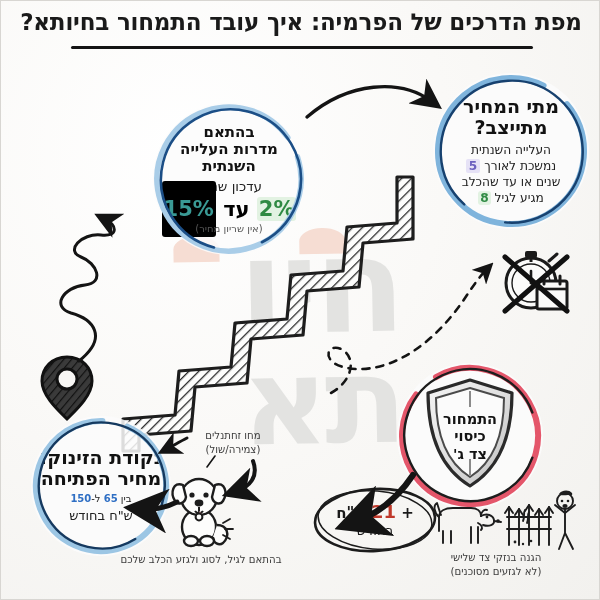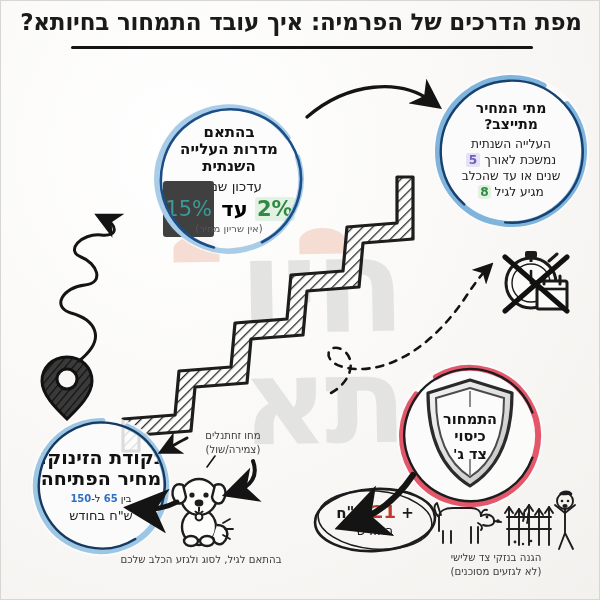--- a/index.html
+++ b/index.html
@@ -59,32 +59,32 @@
     position:absolute;border-radius:50%;
     display:flex;flex-direction:column;align-items:center;justify-content:center;
     text-align:center;
     background:rgba(252,252,251,0.86);
     box-sizing:border-box;
   }
   .ring{position:absolute;inset:0;pointer-events:none;}
   .bub-h{font-weight:700;color:#121212;line-height:1.12;}
   .bub-b{color:#222;line-height:1.3;}
   .hl-green{color:#2f8a43;font-weight:700;background:#e2f2e2;border-radius:3px;padding:0 2px;}
-  .hl-teal{color:#3a9a95;font-weight:400;background:#404040;border-radius:3px;padding:16px 2px;}
+  .hl-teal{color:#3a9a95;font-weight:700;background:#000000;border-radius:3px;padding:16px 2px;}
   .hl-violet{color:#6b5fbf;font-weight:700;background:#e6e2f6;border-radius:2px;padding:0 3px;}
   .hl-blue{color:#2f6fc4;font-weight:700;}
 
   #b-steps{left:152px;top:102px;width:152px;height:152px;}
   #b-steps .bub-h{font-size:15px;}
   #b-steps .bub-b{font-size:13.5px;margin-top:4px;}
   #b-steps .pct{font-size:21px;font-weight:700;margin-top:1px;letter-spacing:0px;}
   #b-steps .tiny{font-size:10px;color:#555;margin-top:2px;}
 
   #b-stable{left:432px;top:72px;width:156px;height:156px;}
-  #b-stable .bub-h{font-size:14px;}
+  #b-stable .bub-h{font-size:19px;}
   #b-stable .bub-b{font-size:12.2px;margin-top:5px;padding:0 10px;}
 
   #b-start{left:30px;top:415px;width:140px;height:140px;}
   #b-start .bub-h{font-size:19px;}
   #b-start .bub-b{font-size:13px;margin-top:3px;}
   #b-start .big{font-size:10px;}
 
   
   #b-shield{left:396px;top:362px;width:146px;height:146px;}
   #shield-txt{font-size:14.5px;font-weight:700;color:#131313;line-height:1.2;

